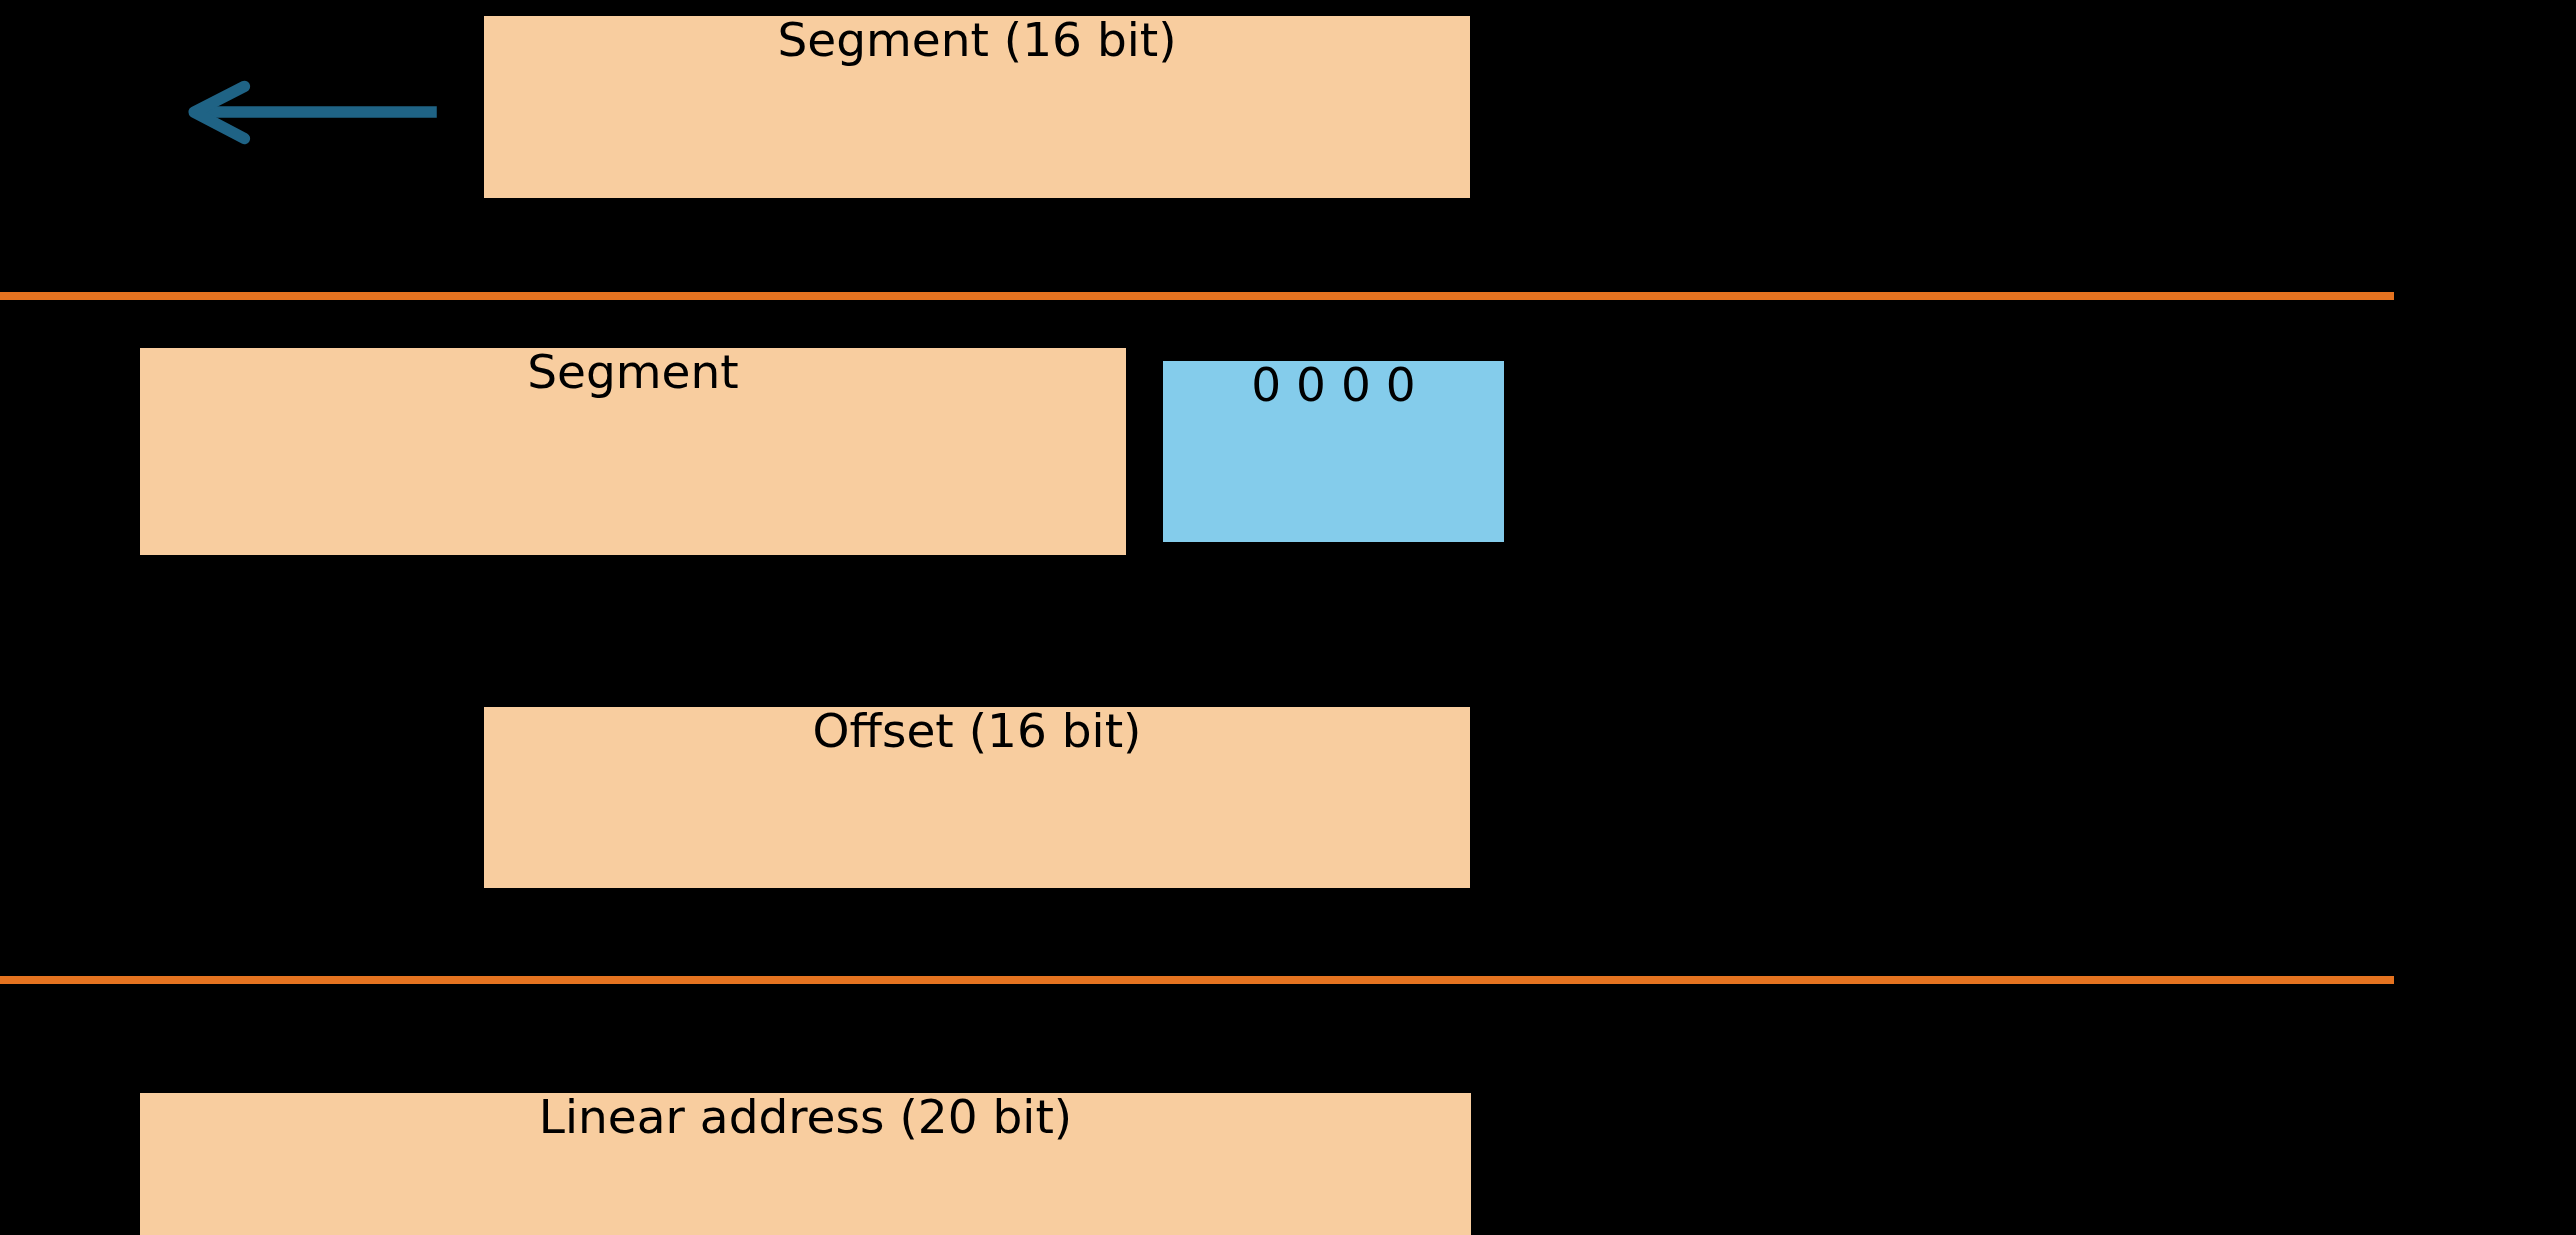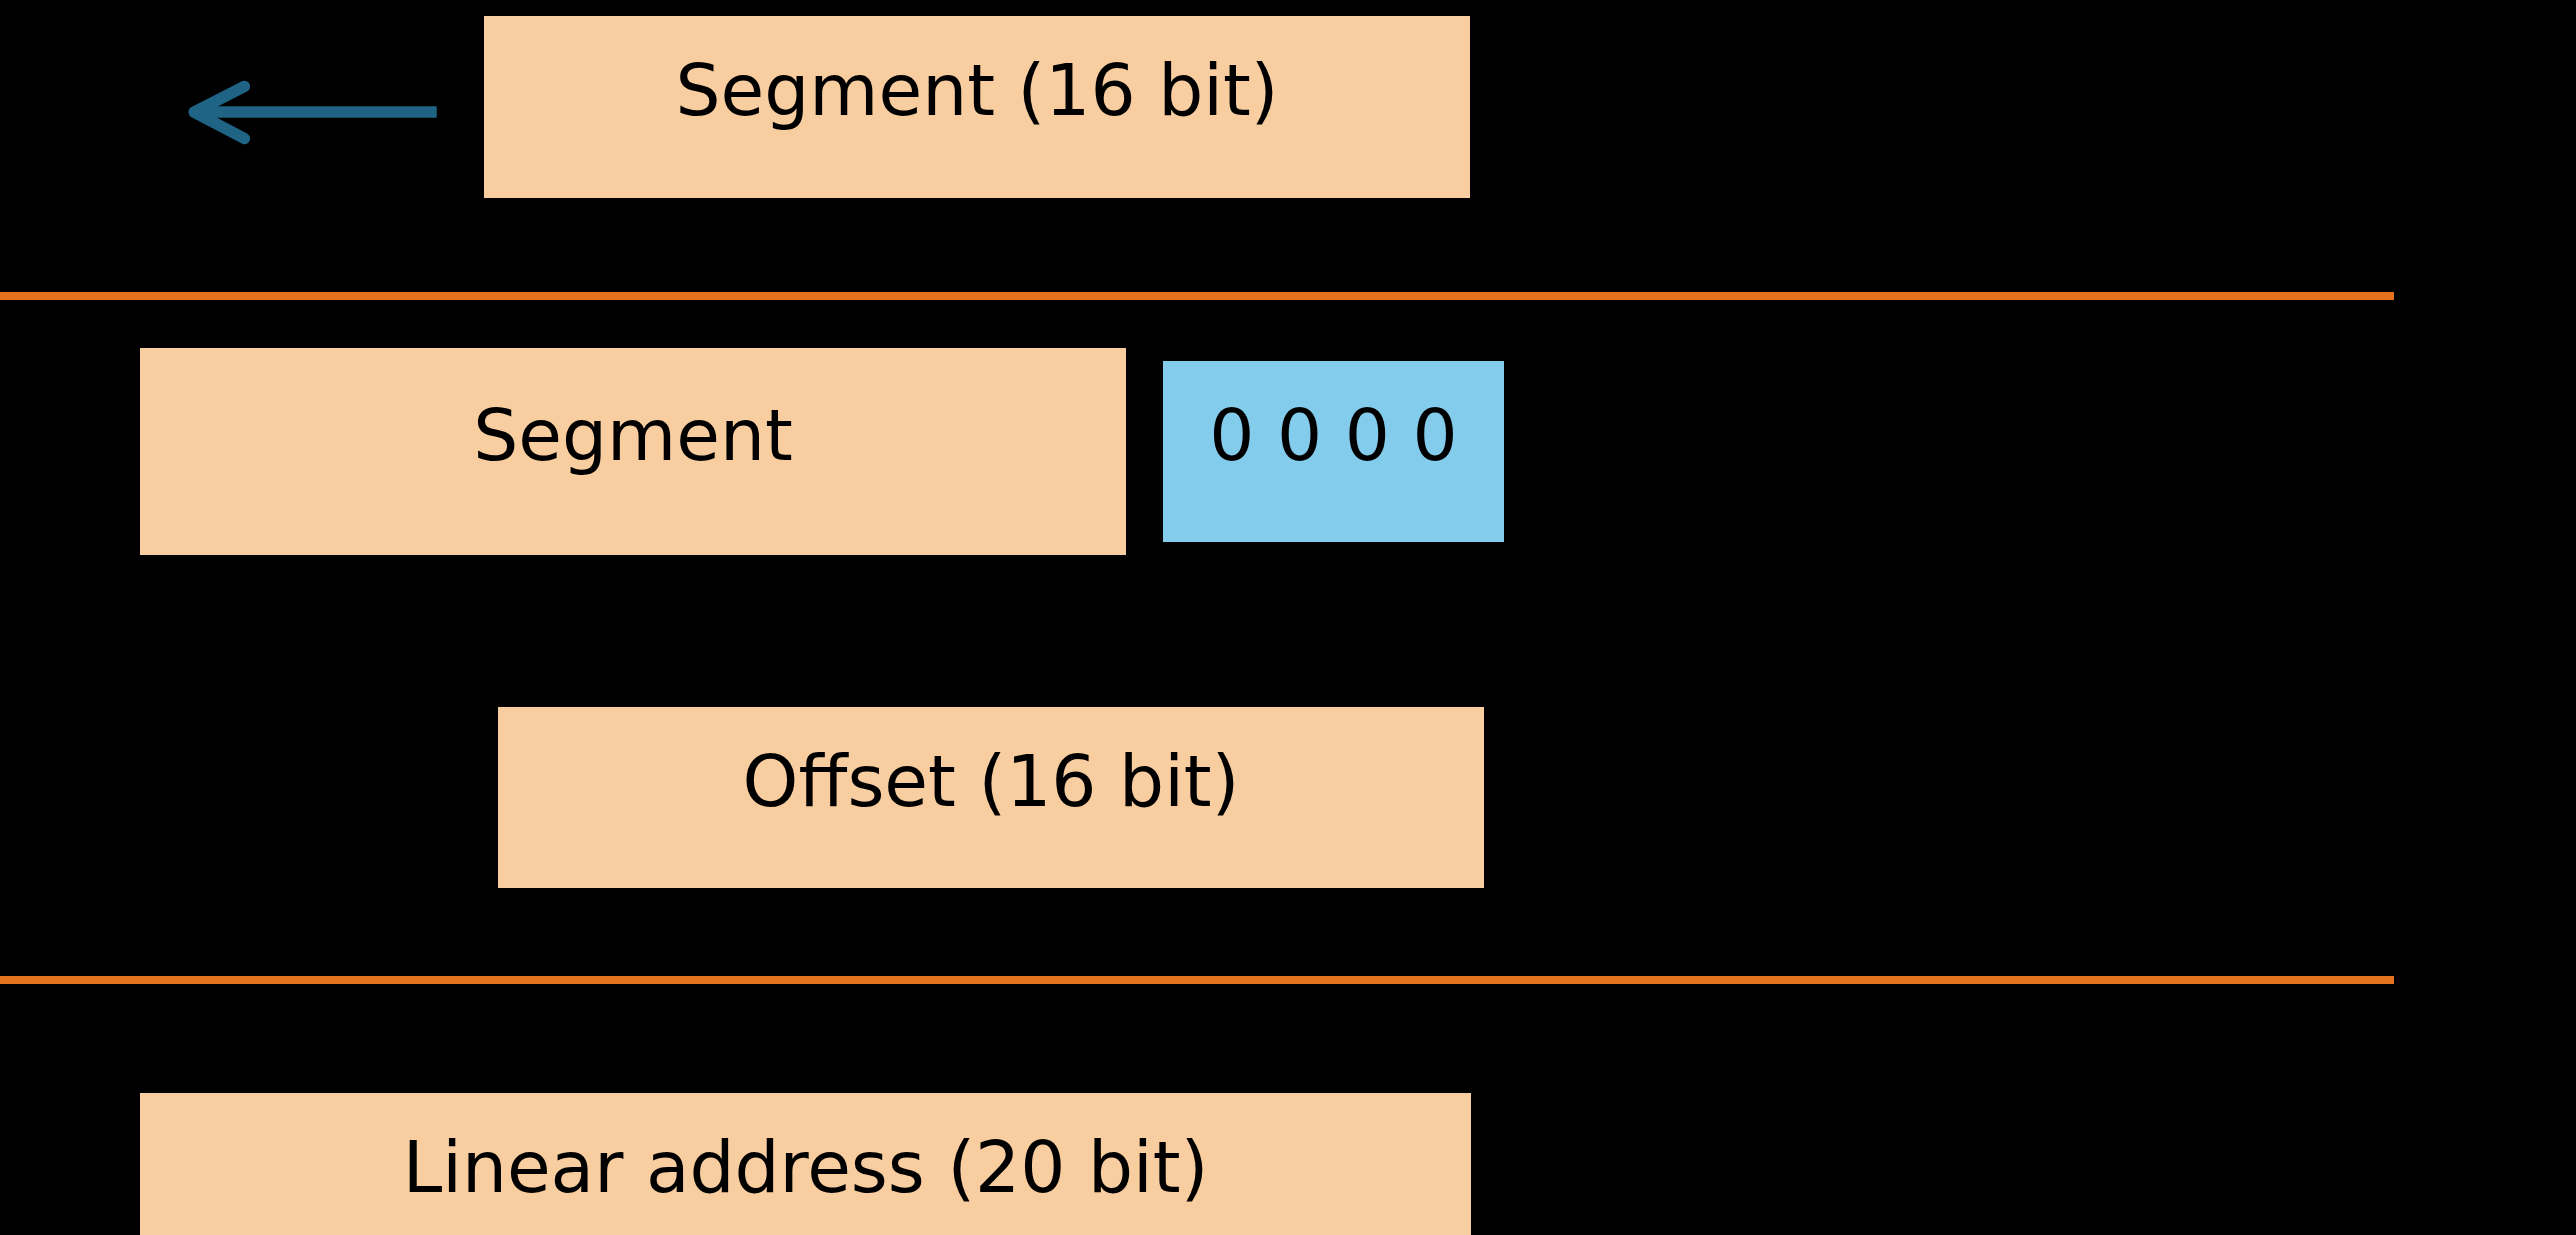--- a/index.html
+++ b/index.html
@@ -17,40 +17,39 @@
     width: 2576px;
     height: 1235px;
     background: var(--bg);
     overflow: hidden;
     font-family: "DejaVu Sans", "Liberation Sans", sans-serif;
   }
   .box {
     position: absolute;
     background: var(--box-fill);
     display: flex;
-    align-items: center;
     justify-content: center;
     color: var(--text);
-    font-size: 71px;
+    font-size: 47px;
     line-height: 1;
     padding-bottom: 33px; 
     white-space: nowrap;
   }
   .box.nibble { background: var(--nibble-fill); }
   .divider {
     position: absolute;
     left: 0;
     height: 8px;
     background: var(--divider);
   }
   #segment-register-box { left: 484px;  top: 16px;   width: 986px; height: 182px; }
   #divider-top          { top: 292px;  width: 2394px; }
   #shifted-segment-box  { left: 140px;  top: 348px;  width: 986px; height: 207px; }
   #zero-bits-box        { left: 1130px; top: 361px;  width: 341px;  height: 181px; margin-left: 33px; }
-  #offset-box           { left: 498px;  top: 707px;  width: 986px; height: 181px; }
+  #offset-box           { left: 484px;  top: 707px;  width: 986px; height: 181px; }
   #divider-bottom       { top: 976px; width: 2394px; }
   #linear-address-box   { left: 140px;  top: 1093px; width: 1331px; height: 182px; }
   #shift-arrow {
     position: absolute;
     left: 182px;
     top: 75px;
     width: 266px;
     height: 75px;
     color: var(--arrow);
   }

